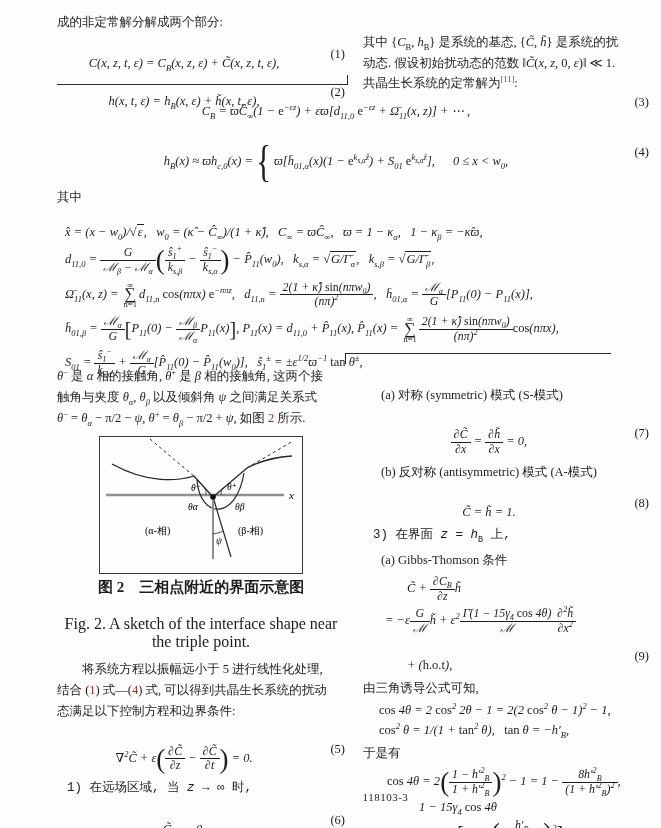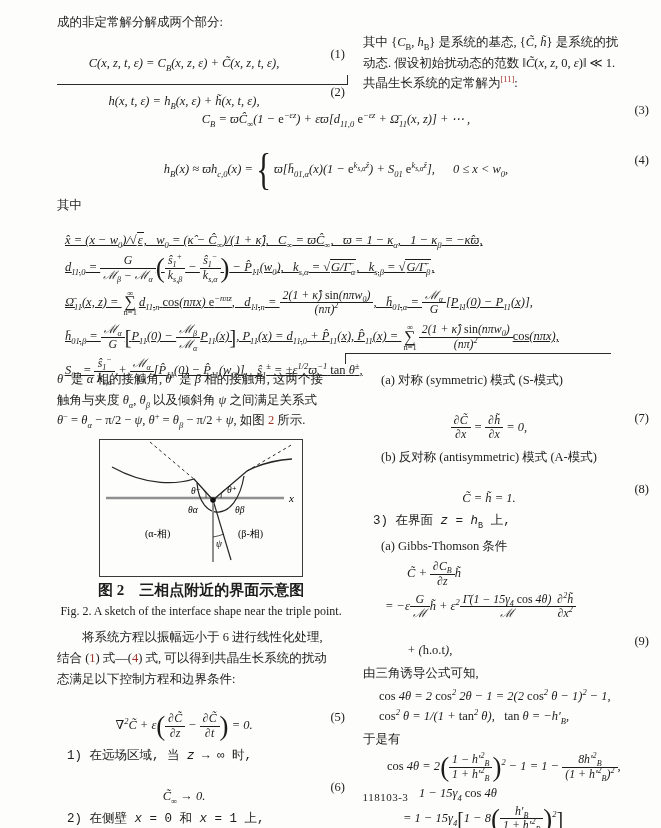--- a/index.html
+++ b/index.html
@@ -34,29 +34,29 @@
   .crow{display:flex;}
   .crow .cond{margin-left:auto;padding-left:18px;}
   
   .abs{position:absolute;align-items:center;}
   .toprow{top:12px;left:57px;width:592px;display:flex;gap:18px;}
   .tl{width:288px;}
   .tr{width:286px;}
   .rule{position:absolute;border-top:1.4px solid #2a2a2a;height:0;}
   .rule .tickup{position:absolute;right:-1px;top:-10px;height:10px;border-left:1.4px solid #2a2a2a;}
   .rule .tickdn{position:absolute;left:0;top:0;height:10px;border-left:1.4px solid #2a2a2a;}
-  .wide{top:88px;left:57px;width:592px;}
+  .wide{top:80px;left:57px;width:592px;}
   .defs div{margin:6px 0;}
   .botrow{top:366px;left:57px;width:592px;display:flex;gap:18px;}
   .lcol{width:288px;}
   .rcol{width:286px;}
   .indent{text-indent:2em;}
   .figbox{width:202px;height:136px;border:1px solid #3a3a3a;margin:8px auto 4px auto;background:#fdfdfc;}
   .cap-cn{text-align:center;font-size:15px;font-weight:bold;margin-top:4px;}
-  .cap-en{text-align:center;font-size:12px;margin-top:4px;}
+  .cap-en{text-align:center;font-size:16px;margin-top:18px;}
   .item{margin:4px 0;}
   .ind1{padding-left:10px;font-family:Liberation Mono, monospace;}
   .ind2{padding-left:18px;}
   .eqleft{text-align:left;}
   .pagenum{position:absolute;top:791px;left:11px;width:661px;text-align:center;font-size:11px;letter-spacing:.5px;padding-left:44px;}
   svg text{font-family:"Liberation Serif","DejaVu Serif",serif;}
   .svgit{font-style:italic;}
 </style>
 </head>
 <body>
@@ -100,21 +100,21 @@
             <span class="crow">
                 <span>ϖ[h̄<sub>01,α</sub>(x)(1 − <span class="r">e</span><sup>k<sub>s,α</sub>ẑ</sup>) + S<sub>01</sub> <span class="r">e</span><sup>k<sub>s,α</sub>ẑ</sup>],</span>
                 <span class="cond">0 ≤ x &lt; w<sub>0</sub>,</span>
               </span>
           </span>
         </span>
       </span>
       <span class="eqn">(4)</span>
     </div>
     <div class="cjk">其中</div>
-    <div class="defs m" style="padding-left:8px;text-decoration:underline;">
+    <div class="defs m" style="padding-left:8px;">
       <div>x̂ = (x − w<sub>0</sub>)/√<span class="ovl">ε</span>,  w<sub>0</sub> = (κ̂ − Ĉ<sub>∞</sub>)/(1 + κ̂),  C<sub>∞</sub> = ϖĈ<sub>∞</sub>,  ϖ = 1 − κ<sub>α</sub>,  1 − κ<sub>β</sub> = −κ̂ϖ,</div>
       <div>d<sub>11,0</sub> = <span class="fr"><span class="nu">G</span><span class="de">ℳ<sub>β</sub> − ℳ<sub>α</sub></span></span><span class="bp">(</span><span class="fr"><span class="nu">ŝ<sub>1</sub><sup>+</sup></span><span class="de">k<sub>s,β</sub></span></span> − <span class="fr"><span class="nu">ŝ<sub>1</sub><sup>−</sup></span><span class="de">k<sub>s,α</sub></span></span><span class="bp">)</span> − P̂<sub>11</sub>(w<sub>0</sub>),  k<sub>s,α</sub> = √<span class="ovl">G/Γ̄<sub>α</sub></span>,  k<sub>s,β</sub> = √<span class="ovl">G/Γ̄<sub>β</sub></span>,</div>
       <div>Ω̄<sub>11</sub>(x, z) = <span class="sm"><span class="t">∞</span><span class="sg">∑</span><span class="b">n=1</span></span>d<sub>11,n</sub> <span class="r">cos</span>(nπx) <span class="r">e</span><sup>−nπz</sup>,  d<sub>11,n</sub> = <span class="fr"><span class="nu">2(1 + κ̂) <span class="r">sin</span>(nπw<sub>0</sub>)</span><span class="de">(nπ)<sup>2</sup></span></span>,  h̄<sub>01,α</sub> = <span class="fr"><span class="nu">ℳ<sub>α</sub></span><span class="de">G</span></span>[P<sub>11</sub>(0) − P<sub>11</sub>(x)],</div>
       <div>h̄<sub>01,β</sub> = <span class="fr"><span class="nu">ℳ<sub>α</sub></span><span class="de">G</span></span><span class="bb">[</span>P<sub>11</sub>(0) − <span class="fr"><span class="nu">ℳ<sub>β</sub></span><span class="de">ℳ<sub>α</sub></span></span>P<sub>11</sub>(x)<span class="bb">]</span>, P<sub>11</sub>(x) = d<sub>11,0</sub> + P̂<sub>11</sub>(x), P̂<sub>11</sub>(x) = <span class="sm"><span class="t">∞</span><span class="sg">∑</span><span class="b">n=1</span></span><span class="fr"><span class="nu">2(1 + κ̂) <span class="r">sin</span>(nπw<sub>0</sub>)</span><span class="de">(nπ)<sup>2</sup></span></span><span class="r">cos</span>(nπx),</div>
       <div>S<sub>01</sub> = <span class="fr"><span class="nu">ŝ<sub>1</sub><sup>−</sup></span><span class="de">k<sub>s,α</sub></span></span> + <span class="fr"><span class="nu">ℳ<sub>α</sub></span><span class="de">G</span></span>[P̂<sub>11</sub>(0) − P̂<sub>11</sub>(w<sub>0</sub>)],  ŝ<sub>1</sub><sup>±</sup> = ±ε<sup>1/2</sup>ϖ<sup>−1</sup> <span class="r">tan</span> θ<sup>±</sup>,</div>
     </div>
   </div>
 
   <div class="rule" style="top:353px;left:345px;width:266px;">
       <span class="tickdn"></span>
@@ -150,21 +150,21 @@
           <text x="135" y="73" font-size="9.5" class="svgit">θβ</text>
           <text x="45" y="97" font-size="10">(α-相)</text>
           <text x="138" y="97" font-size="10">(β-相)</text>
           <text x="116" y="107" font-size="9.5" class="svgit">ψ</text>
         </svg>
       </div>
       <div class="cap-cn">图 2　三相点附近的界面示意图</div>
       <div class="cap-en">Fig. 2. A sketch of the interface shape near the triple point.</div>
 
       <div class="cjk" style="margin-top:8px;">
-        <div class="indent">将系统方程以振幅远小于 6 进行线性化处理,</div>
+        <div class="indent">将系统方程以振幅远小于 5 进行线性化处理,</div>
         <div>结合 (<span class="ref">1</span>) 式—(<span class="ref">4</span>) 式, 可以得到共晶生长系统的扰动</div>
         <div>态满足以下控制方程和边界条件:</div>
       </div>
 
       <div class="eqrow">
         <span class="eqb m">∇<sup>2</sup>C̃ + ε<span class="bp">(</span><span class="fr"><span class="nu">∂C̃</span><span class="de">∂z</span></span> − <span class="fr"><span class="nu">∂C̃</span><span class="de">∂t</span></span><span class="bp">)</span> = 0.</span>
         <span class="eqn">(5)</span>
       </div>
       <div class="cjk item ind1">1) 在远场区域, 当 <i>z</i> → ∞ 时,</div>
       <div class="eqrow">

